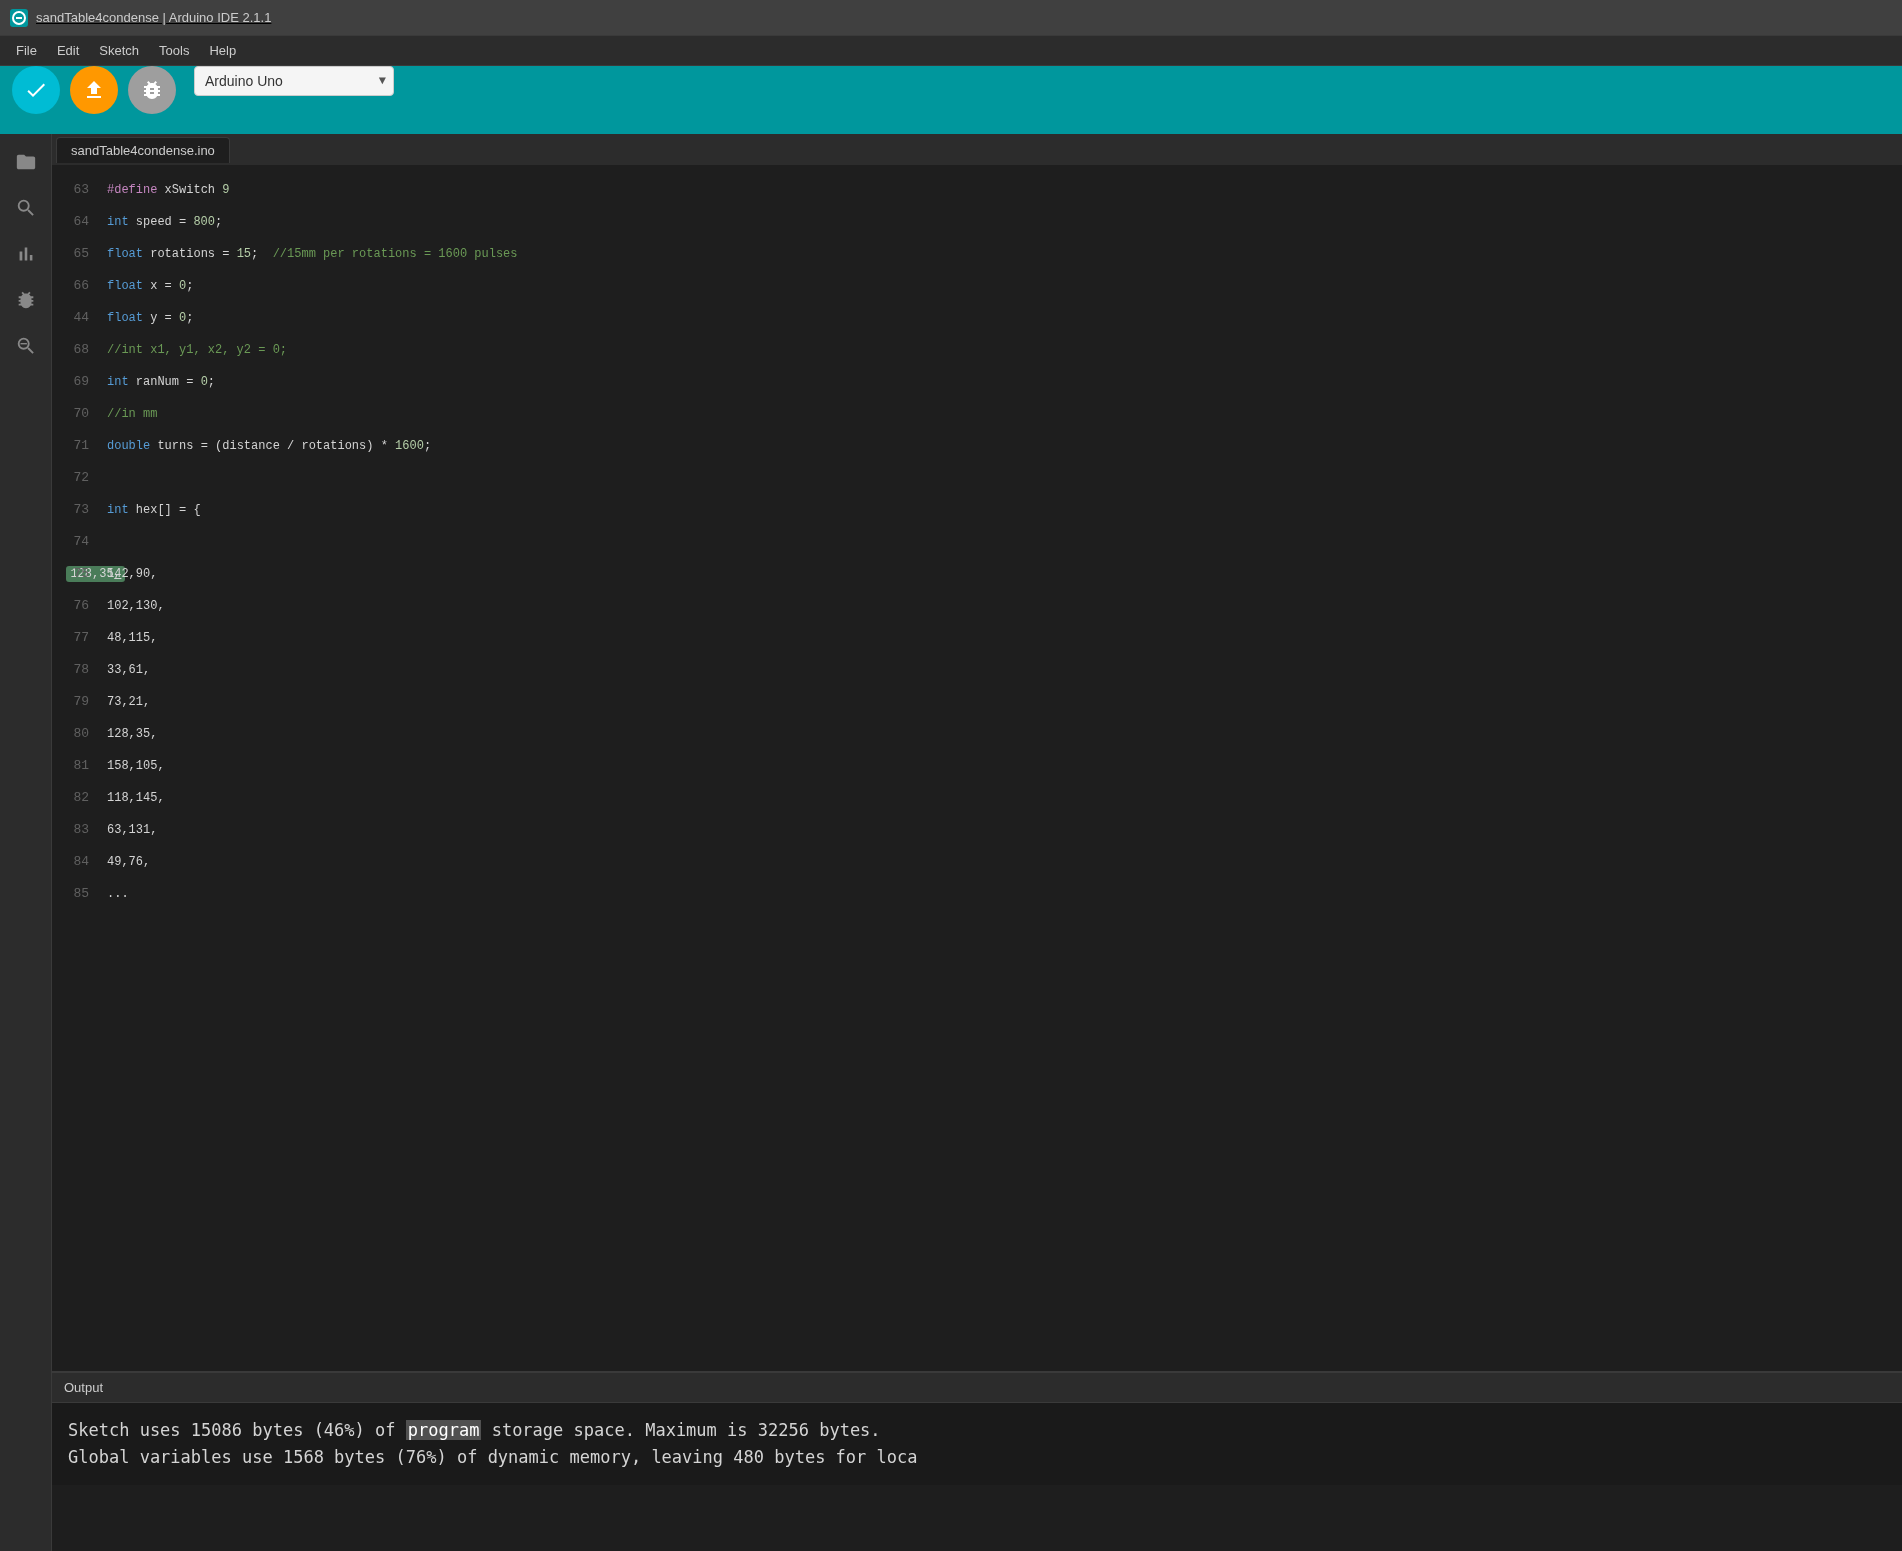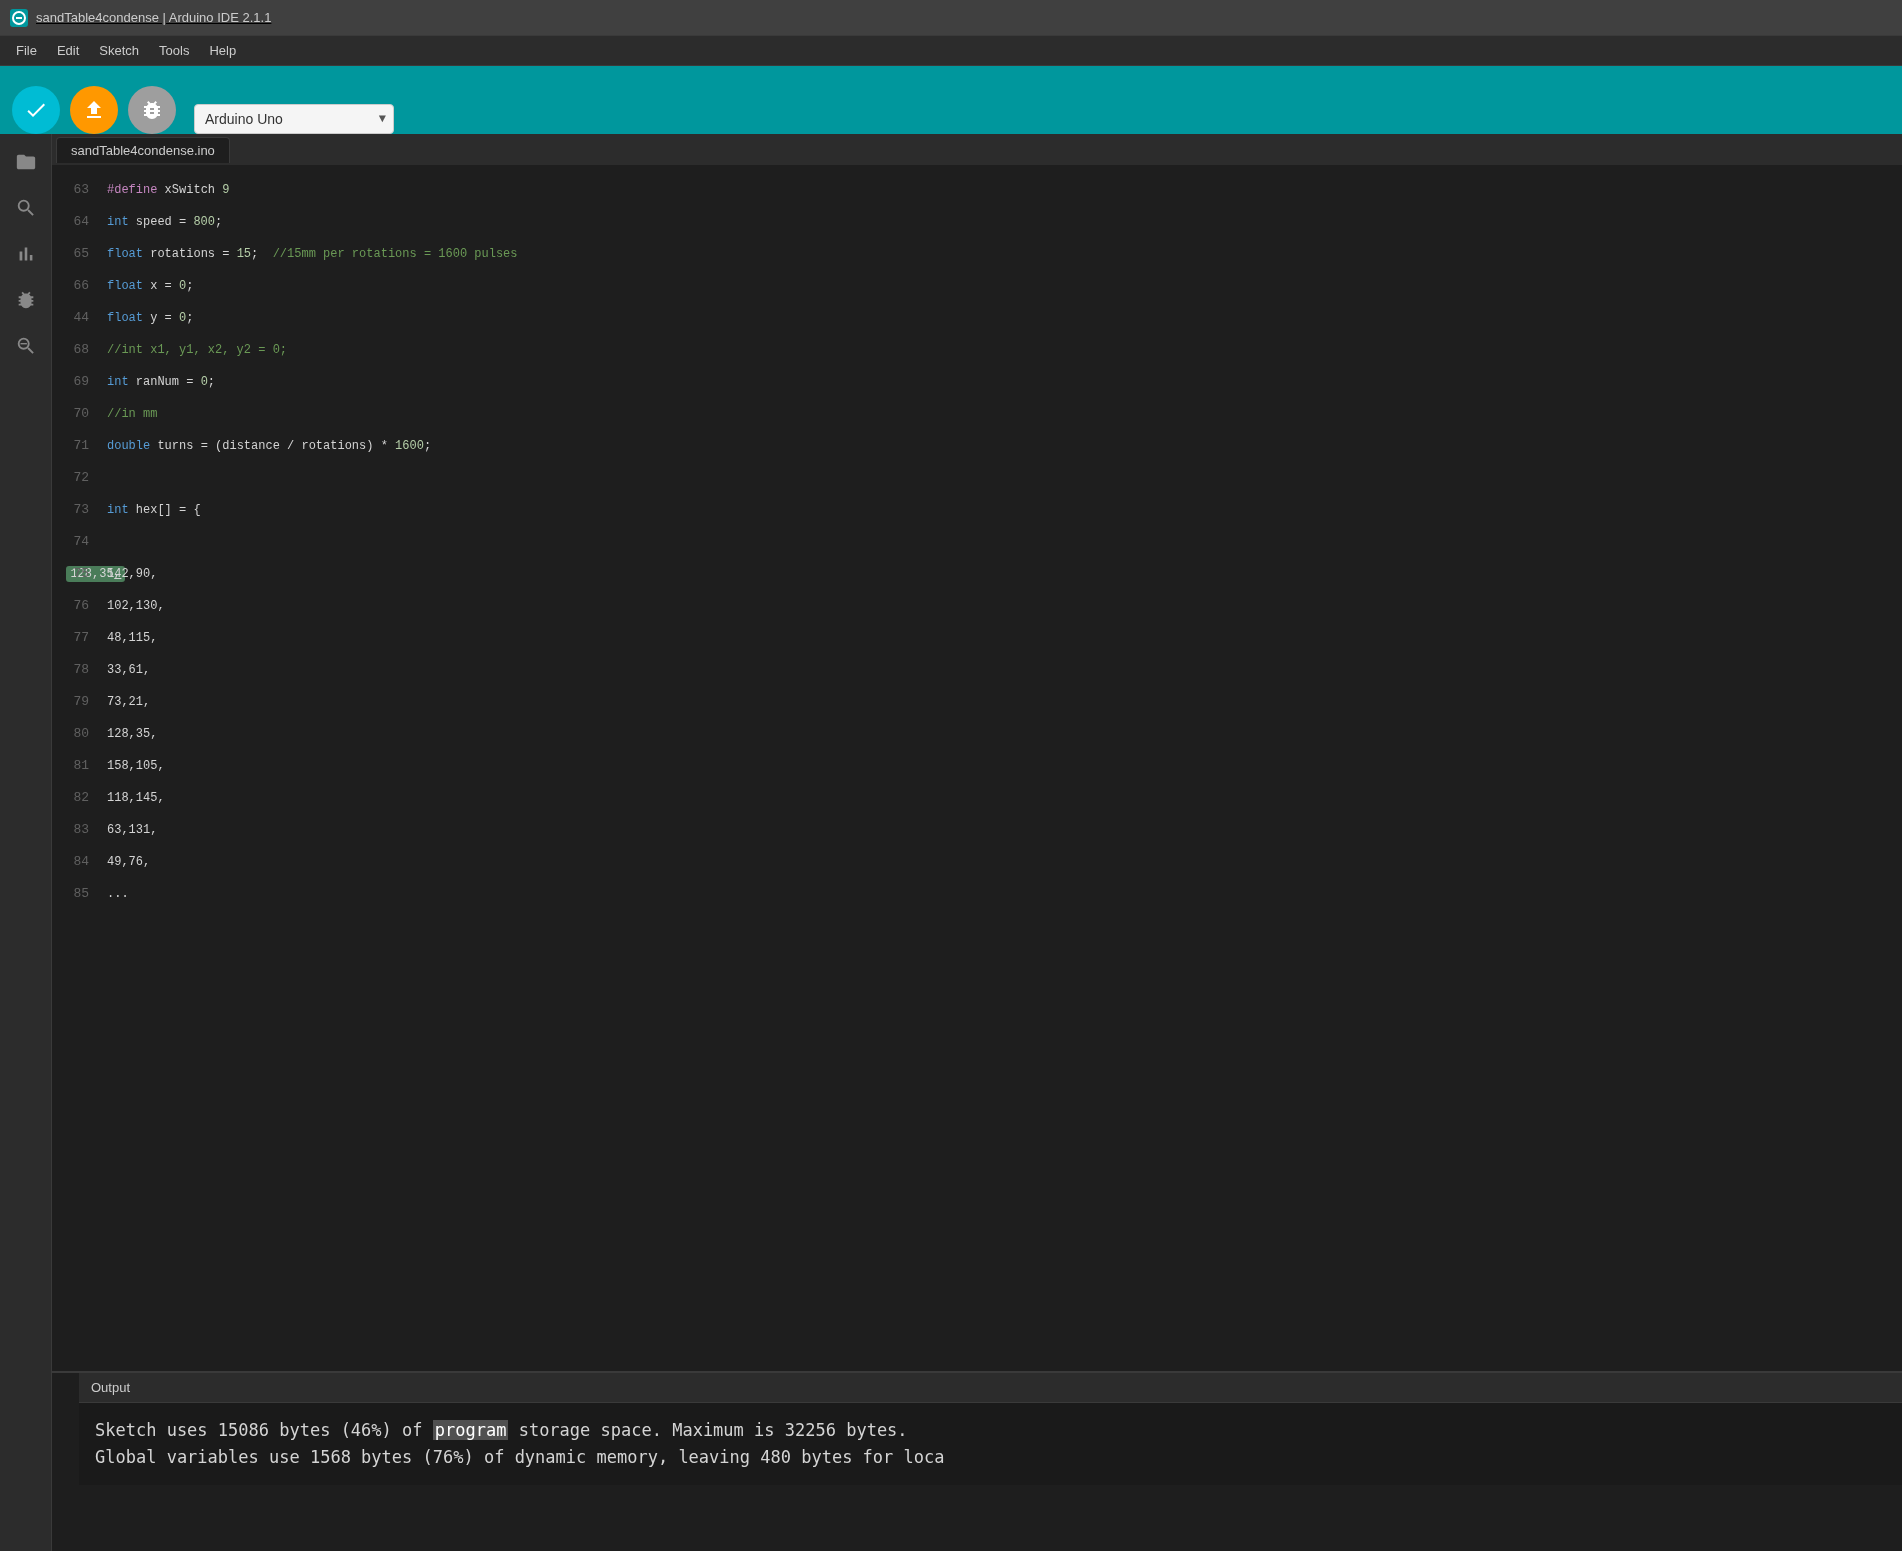--- a/index.html
+++ b/index.html
@@ -52,21 +52,21 @@
       padding: 4px 8px;
       cursor: pointer;
       border-radius: 3px;
     }
 
     
     .toolbar {
       background: #00979d;
       height: 68px;
       display: flex;
-      align-items: flex-end;
+      align-items: flex-start;
       padding: 0 12px;
       gap: 10px;
     }
     .toolbar-btn {
       width: 48px;
       height: 48px;
       border-radius: 50%;
       display: flex;
       align-items: center;
       justify-content: center;
@@ -194,21 +194,20 @@
     .kw-comment { color: #6a9955; }
     .kw-double  { color: #569cd6; }
     .kw-float   { color: #569cd6; }
     .kw-int     { color: #569cd6; }
     .kw-num     { color: #b5cea8; }
 
     
     .output-panel {
       background: #1e1e1e;
       border-top: 2px solid #3a3a3a;
-      padding-left: 27px;
     }
     .output-header {
       background: #2c2c2c;
       height: 30px;
       display: flex;
       align-items: center;
       padding: 0 12px;
       border-bottom: 1px solid #3a3a3a;
     }
     .output-tab {

